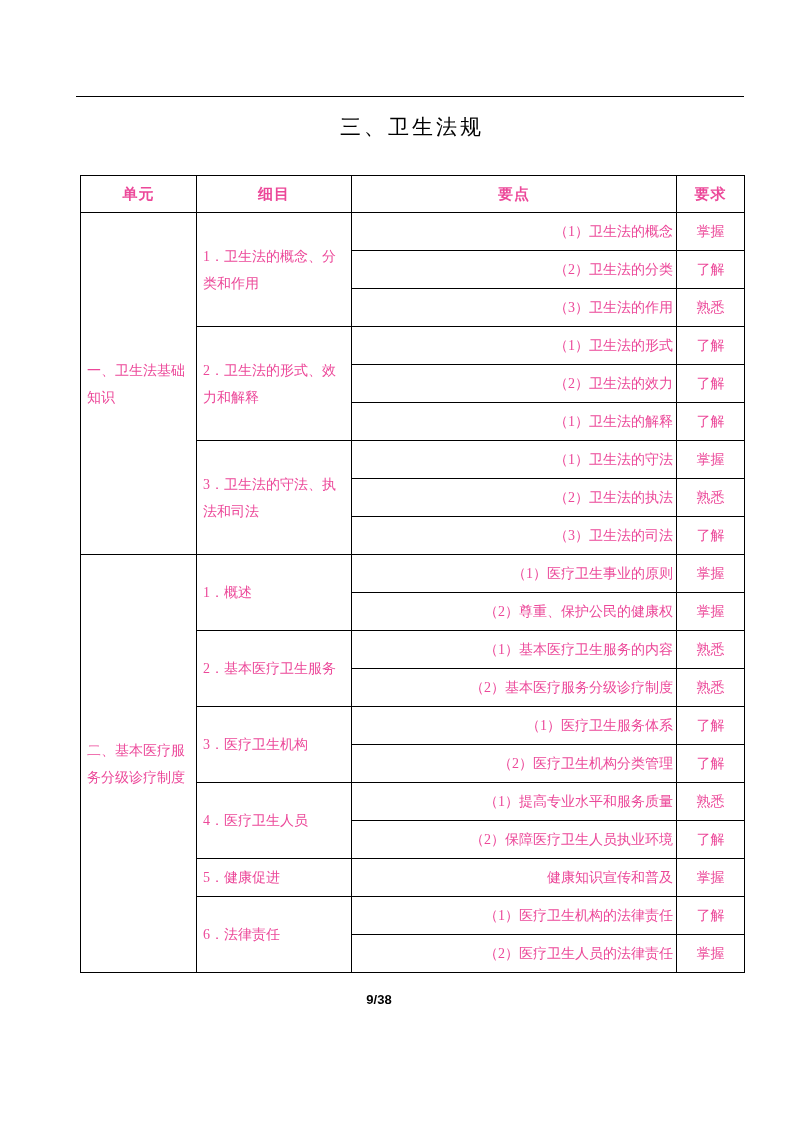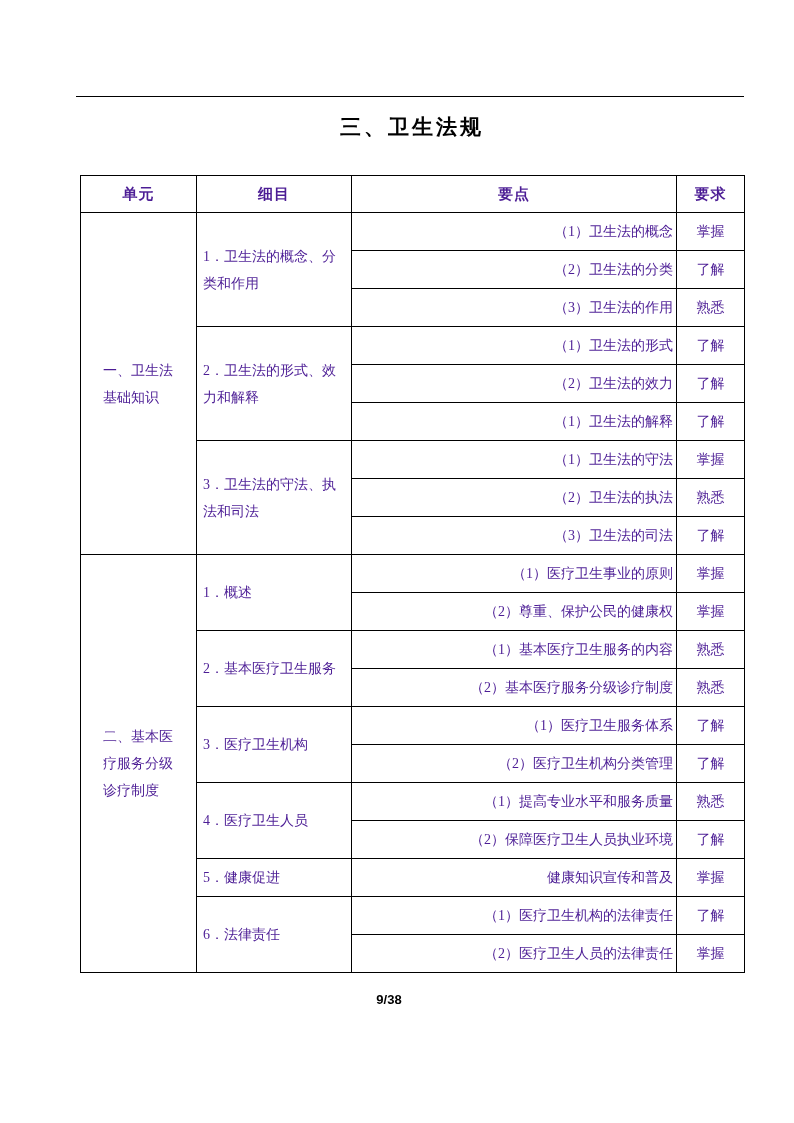--- a/index.html
+++ b/index.html
@@ -21,55 +21,55 @@
     height: 1px;
     background: #000000;
   }
   .page-title {
     position: absolute;
     left: 80px;
     top: 113px;
     width: 664px;
     text-align: center;
     font-size: 21px;
-    font-weight: bold;
+    font-weight: normal;
     letter-spacing: 3px;
   }
   table.syllabus {
     position: absolute;
     left: 80px;
     top: 175px;
     width: 664px;
     border-collapse: collapse;
     table-layout: fixed;
   }
   table.syllabus th,
   table.syllabus td {
     border: 1px solid #000000;
     font-size: 14px;
-    color: #4c1d95;
+    color: #ec4899;
     box-sizing: border-box;
     overflow: hidden;
   }
   table.syllabus th {
     height: 37px;
     font-size: 15px;
     font-weight: bold;
     text-align: center;
     vertical-align: middle;
     letter-spacing: 1px;
   }
   table.syllabus td { height: 38px; }
   col.c-unit   { width: 116px; }
   col.c-detail { width: 155px; }
   col.c-point  { width: 325px; }
   col.c-req    { width: 68px;  }
   td.unit-cell {
     vertical-align: middle;
-    padding: 0 22px;
+    padding: 0 6px;
     line-height: 27px;
     text-align: left;
     margin-top: 43px;
   }
   td.detail-cell {
     vertical-align: middle;
     padding: 4px 6px;
     line-height: 27px;
     text-align: left;
   }
@@ -86,21 +86,20 @@
   }
   .page-number {
     position: absolute;
     left: 0;
     top: 992px;
     width: 758px;
     text-align: center;
     font-size: 13px;
     font-weight: bold;
     font-family: "Liberation Sans", "DejaVu Sans", sans-serif;
-    margin-left: 10px;
   }
 </style>
 </head>
 <body>
 
 <div class="page">
 
   <div class="top-rule"></div>
 
   <div class="page-title">三、卫生法规</div>

